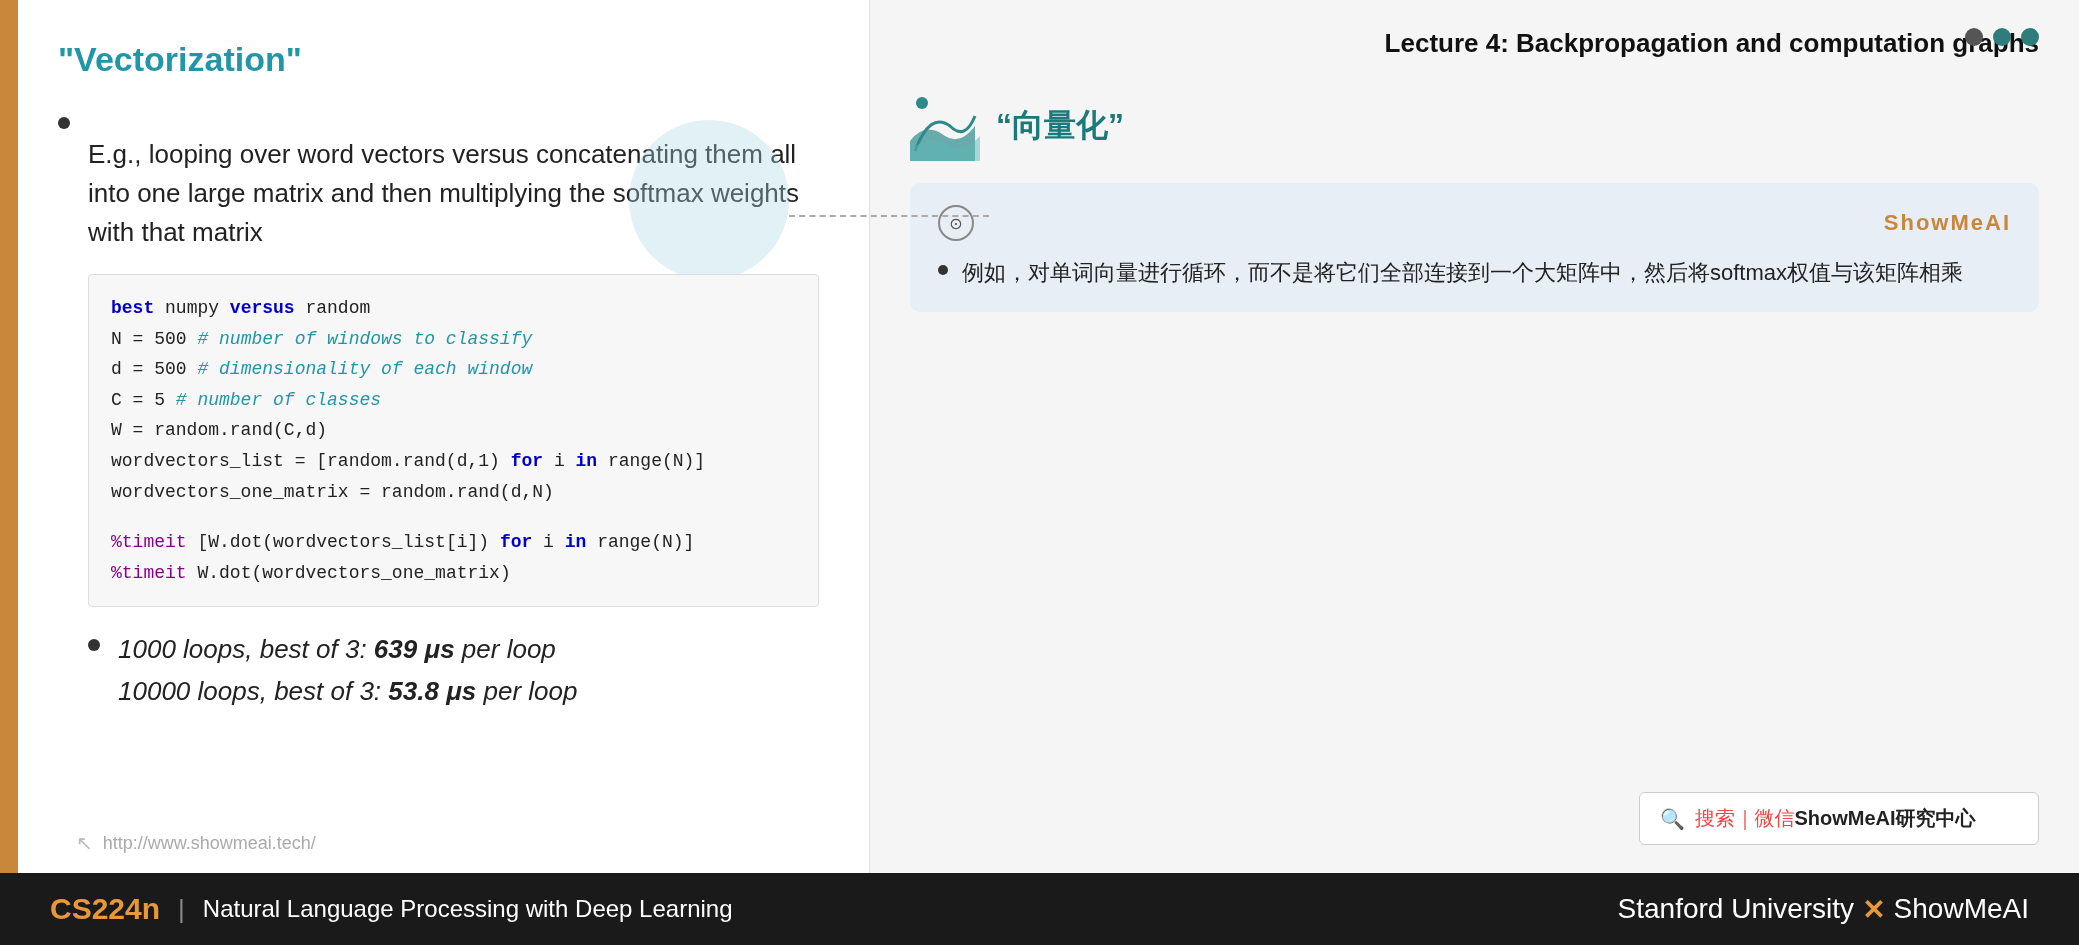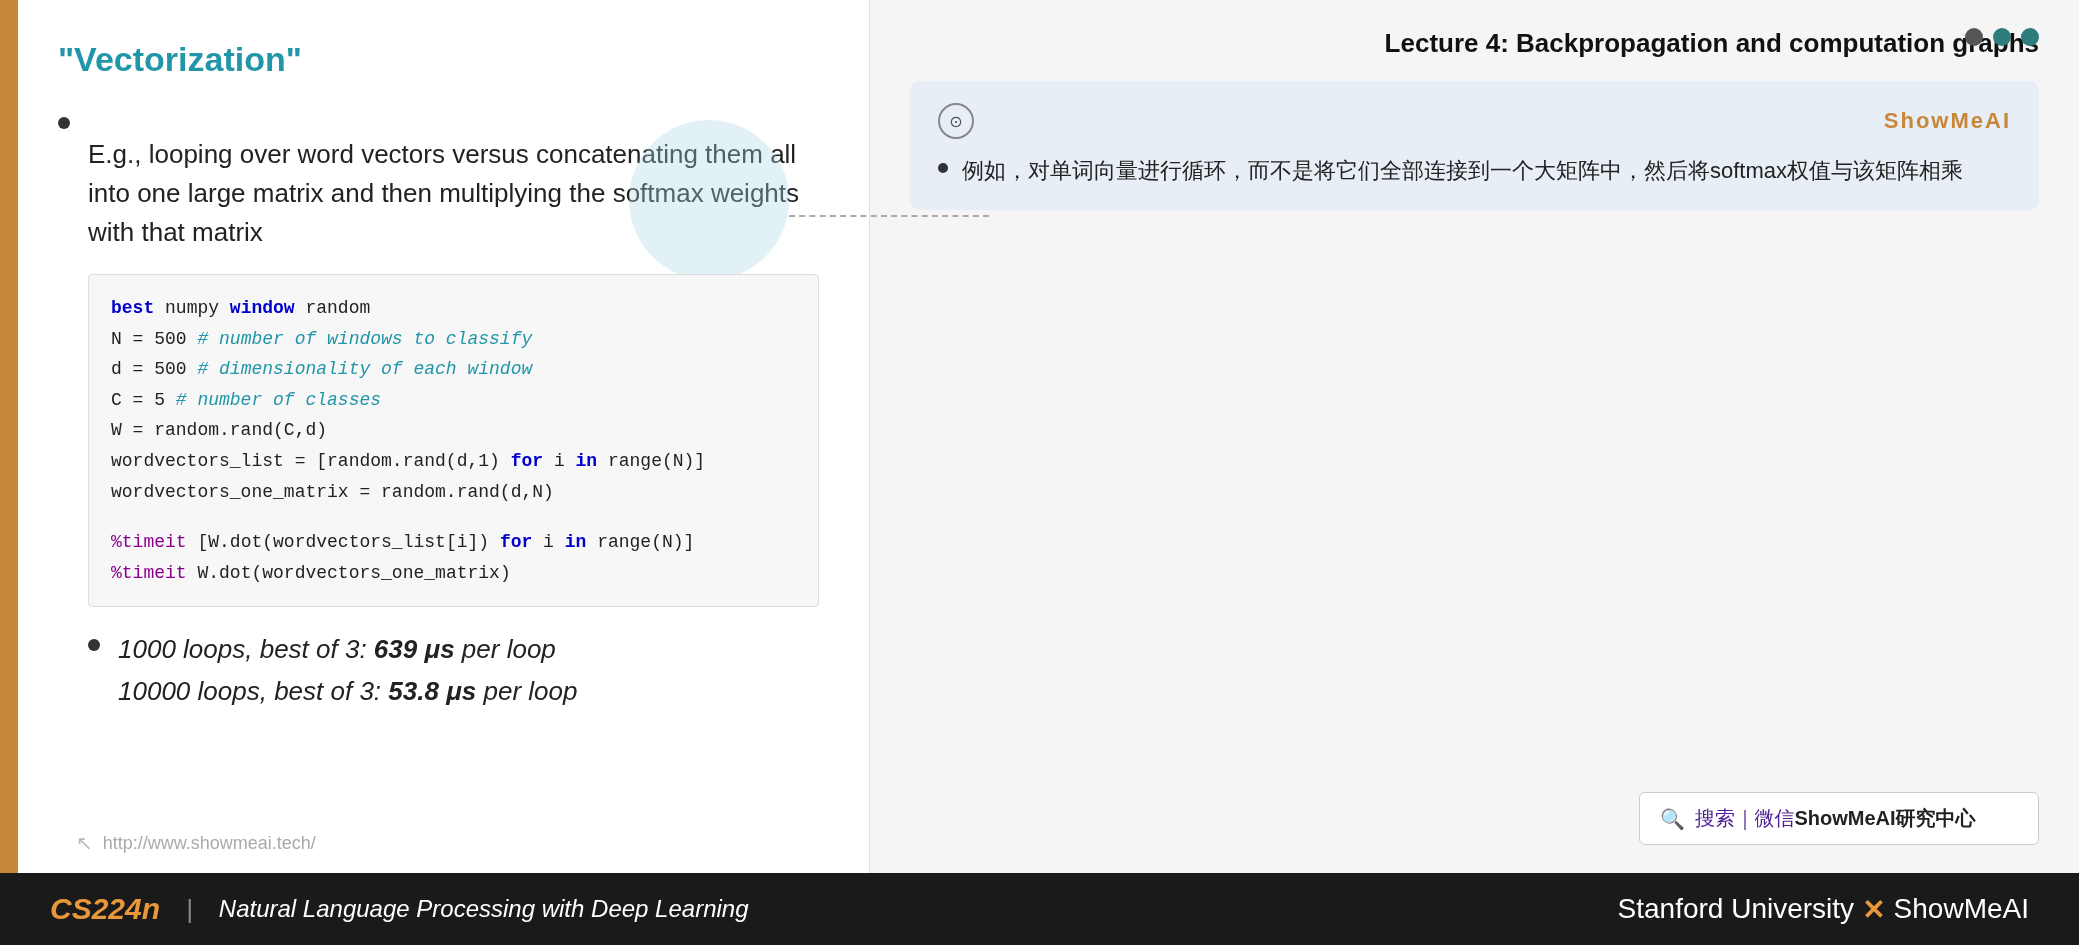--- a/index.html
+++ b/index.html
@@ -281,21 +281,21 @@
     }
 
     .search-icon {
       font-size: 20px;
       color: #666;
       margin-right: 10px;
     }
 
     .search-text {
       font-size: 20px;
-      color: #4c1d95;
+      color: #ef4444;
     }
 
     .search-brand {
       font-weight: bold;
       font-size: 20px;
       color: #222;
     }
 
     
     .bottom-bar {
@@ -304,22 +304,21 @@
       display: flex;
       align-items: center;
       padding: 0 50px;
       justify-content: space-between;
       flex-shrink: 0;
     }
 
     .bottom-left {
       display: flex;
       align-items: center;
-      gap: 26px;
-      font-style: italic;
+      gap: 18px;
     }
 
     .course-code {
       font-size: 30px;
       font-weight: bold;
       color: #e8973a;
     }
 
     .bottom-divider {
       color: #888;
@@ -363,21 +362,21 @@
         <div class="bullet-item">
           <div class="bullet-dot"></div>
           <div class="bullet-text">E.g., looping over word vectors versus concatenating them all into one large matrix and then multiplying the softmax weights with that matrix</div>
         </div>
       </div>
 
       <div class="code-block">
         <div>
           <span class="code-kw">best</span>
           <span class="code-normal"> numpy </span>
-          <span class="code-kw">window</span>
+          <span class="code-kw">versus</span>
           <span class="code-normal"> random</span>
         </div>
         <div>
           <span class="code-normal">N = 500 </span>
           <span class="code-comment"># number of windows to classify</span>
         </div>
         <div>
           <span class="code-normal">d = 500 </span>
           <span class="code-comment"># dimensionality of each window</span>
         </div>
@@ -440,20 +439,32 @@
   <div class="right-panel">
 
     <div class="nav-dots">
       <div class="nav-dot inactive"></div>
       <div class="nav-dot"></div>
       <div class="nav-dot"></div>
     </div>
 
     <div class="lecture-title">Lecture 4:  Backpropagation and computation graphs</div>
 
+    <div class="cn-title-section">
+
+      <div class="cn-icon-deco">
+        <svg width="70" height="70" viewBox="0 0 70 70" fill="none" xmlns="http://www.w3.org/2000/svg">
+          <circle cx="12" cy="12" r="6" fill="#2d8a8a"></circle>
+          <path d="M5 60 Q20 20 40 35 Q55 50 65 25" stroke="#2d8a8a" stroke-width="3" fill="none"></path>
+          <path d="M0 50 Q15 30 35 45 Q50 55 65 35 L65 70 L0 70 Z" fill="#2d8a8a" opacity="0.7"></path>
+          <path d="M0 60 Q20 40 40 55 Q55 62 70 45 L70 70 L0 70 Z" fill="#5bb8b8" opacity="0.5"></path>
+        </svg>
+      </div>
+      <div class="cn-title-text">“向量化”</div>
+    </div>
 
     <div class="translation-box">
       <div class="trans-header">
         <div class="trans-icon">
           <span>⊙</span>
         </div>
         <div class="showmeai-label">ShowMeAI</div>
       </div>
       <div class="trans-bullet">
         <div class="trans-bullet-dot"></div>

